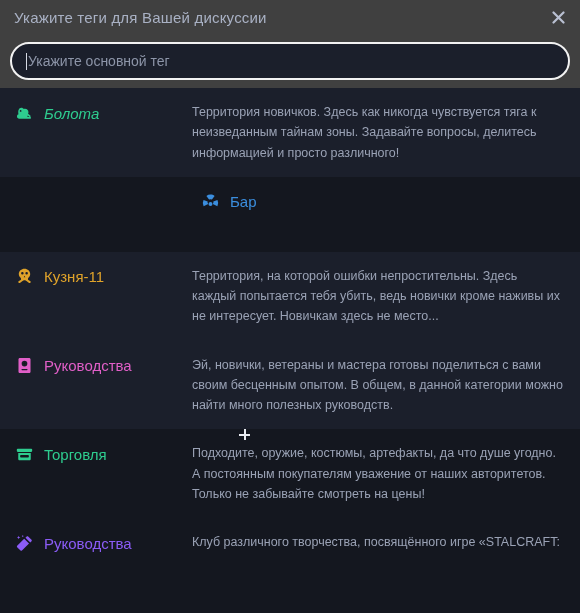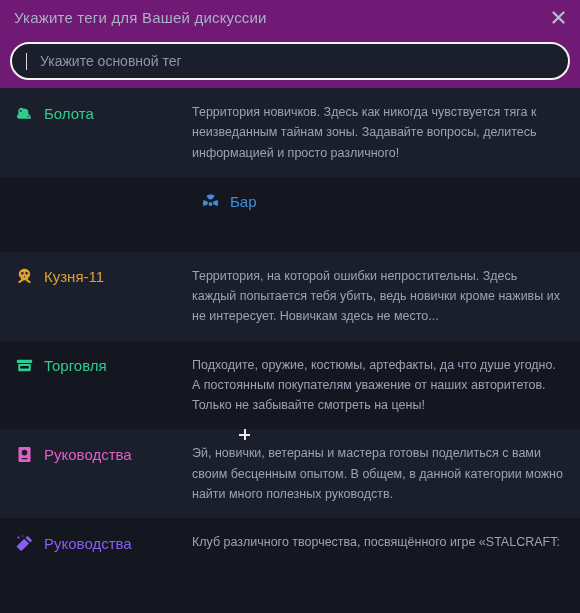--- a/index.html
+++ b/index.html
@@ -4,21 +4,21 @@
 <style>
   * { margin:0; padding:0; box-sizing:border-box; }
   html,body{
     width:580px; height:613px;
     background:#14171f;
     font-family:"Liberation Sans","DejaVu Sans",sans-serif;
     overflow:hidden;
   }
   .modal{
     width:580px; height:553px;
-    background:#701a75;
+    background:#404040;
     display:flex; flex-direction:column;
     position:relative;
   }
 
   
   .header{
     height:34px;
     flex:0 0 34px;
     display:flex; align-items:center;
     padding:0 14px;
@@ -68,21 +68,20 @@
     margin-right:1px;
   }
   .tag-input{
     flex:1 1 auto;
     background:transparent;
     border:none; outline:none;
     font-family:inherit;
     font-size:14px;
     color:#e4e7ee;
     height:100%;
-    padding-left:12px;
   }
   .tag-input::placeholder{ color:#8d95a8; }
   .ok-btn{
     flex:0 0 60px;
     height:38px;
     border-radius:9px;
     background:#3f9cc4;
     border:none;
     color:#14171f;
     font-family:inherit;
@@ -166,21 +165,21 @@
   </div>
 
   <div class="tag-list" id="tag-list">
       <div class="tag-row odd">
         <div class="tag-left">
           <span class="tag-icon">
             <svg xmlns="http://www.w3.org/2000/svg" width="19" height="19" viewBox="0 0 24 24" fill="#2ecc8f">
               <path d="M4.5 8.2c0-2 1.6-3.6 3.6-3.6 1.3 0 2.4.7 3 1.7.5-.2 1-.3 1.6-.3 2.4 0 4.3 1.9 4.3 4.3 0 .7-.2 1.4-.5 2l2.8 2.1c.5.4.6 1.1.2 1.6-.4.5-1.1.6-1.6.2l-2.1-1.6v1.9h3.4c.6 0 1.1.5 1.1 1.1 0 .6-.5 1.1-1.1 1.1H5.4c-1.6 0-2.9-1.3-2.9-2.9 0-1.3.8-2.4 2-2.8-.3-.6-.4-1.3-.4-2V8.2zm2.6-.6a1.1 1.1 0 1 0 0 2.2 1.1 1.1 0 0 0 0-2.2z"></path>
             </svg>
           </span>
-          <span class="tag-name" style="color: rgb(46, 204, 143);">Болота</span>
+          <span class="tag-name" style="color: rgb(46, 204, 143); font-style: italic;">Болота</span>
         </div>
         <div class="tag-desc">Территория новичков. Здесь как никогда чувствуется тяга к неизведанным тайнам зоны. Задавайте вопросы, делитесь информацией и просто различного!</div>
       </div>
       <div class="tag-row even">
         <div class="tag-left">
           <span class="tag-icon">
             <svg xmlns="http://www.w3.org/2000/svg" width="19" height="19" viewBox="0 0 24 24" fill="#3b8ede">
               <circle cx="12" cy="15.2" r="2.5"></circle>
               <path d="M12 3.2c1.9 0 3.7.6 5.2 1.7l-3.4 4.6a3.9 3.9 0 0 0-3.6 0L6.8 4.9A8.7 8.7 0 0 1 12 3.2z"></path>
               <path d="M3.3 17.9a8.7 8.7 0 0 1-.1-7.9l5.2 1.9a3.9 3.9 0 0 0 .7 3.3L3.3 17.9z"></path>
@@ -195,43 +194,43 @@
           <span class="tag-icon">
             <svg xmlns="http://www.w3.org/2000/svg" width="19" height="19" viewBox="0 0 24 24" fill="#e0a32a">
               <path d="M12 2.2c-4 0-7.2 2.9-7.2 6.6 0 2.1 1 4 2.7 5.2v1.7c0 .6.5 1.1 1.1 1.1h6.8c.6 0 1.1-.5 1.1-1.1V14c1.7-1.2 2.7-3.1 2.7-5.2 0-3.7-3.2-6.6-7.2-6.6zM9.3 9.6a1.6 1.6 0 1 1 0-3.2 1.6 1.6 0 0 1 0 3.2zm5.4 0a1.6 1.6 0 1 1 0-3.2 1.6 1.6 0 0 1 0 3.2zM12 10.9l1 2.1h-2l1-2.1z"></path>
               <path d="M5.6 17.5a1.4 1.4 0 0 0-1 2.4 1.4 1.4 0 0 0 2-.1l5.4-4.1-1.7-1.3-4.7 3.1zM18.4 17.5l-4.7-3.1-1.7 1.3 5.4 4.1a1.4 1.4 0 0 0 2 .1 1.4 1.4 0 0 0-1-2.4z"></path>
             </svg>
           </span>
           <span class="tag-name" style="color: rgb(224, 163, 42); text-align: right;">Кузня-11</span>
         </div>
         <div class="tag-desc">Территория, на которой ошибки непростительны. Здесь каждый попытается тебя убить, ведь новички кроме наживы их не интересует. Новичкам здесь не место...</div>
       </div>
+      <div class="tag-row odd">
+        <div class="tag-left">
+          <span class="tag-icon">
+            <svg xmlns="http://www.w3.org/2000/svg" width="19" height="19" viewBox="0 0 24 24" fill="#e15fc8">
+              <path d="M6.2 2.4h11.6c1 0 1.8.8 1.8 1.8v15.6c0 1-.8 1.8-1.8 1.8H6.2c-1 0-1.8-.8-1.8-1.8V4.2c0-1 .8-1.8 1.8-1.8zM12 6a3.6 3.6 0 1 0 0 7.2A3.6 3.6 0 0 0 12 6zm-3.1 10.4c-.4 0-.8.3-.8.8s.4.8.8.8h6.2c.4 0 .8-.3.8-.8s-.4-.8-.8-.8H8.9z"></path>
+              <path d="M9.6 9.6h4.8M12 7v5.2" stroke="#14171f" stroke-width="0.9" fill="none"></path>
+            </svg>
+          </span>
+          <span class="tag-name" style="color: rgb(225, 95, 200);">Руководства</span>
+        </div>
+        <div class="tag-desc">Эй, новички, ветераны и мастера готовы поделиться с вами своим бесценным опытом. В общем, в данной категории можно найти много полезных руководств.</div>
+      </div>
       <div class="tag-row even">
         <div class="tag-left">
           <span class="tag-icon">
             <svg xmlns="http://www.w3.org/2000/svg" width="19" height="19" viewBox="0 0 24 24" fill="#2ecc8f">
               <path d="M3.4 4.6h17.2c.6 0 1.1.5 1.1 1.1v2c0 .6-.5 1.1-1.1 1.1H3.4c-.6 0-1.1-.5-1.1-1.1v-2c0-.6.5-1.1 1.1-1.1z"></path>
               <path d="M4.1 10.1h15.8v7.7c0 .9-.7 1.6-1.6 1.6H5.7c-.9 0-1.6-.7-1.6-1.6v-7.7zm3.3 2.6c-.5 0-.9.4-.9.9v1.2c0 .5.4.9.9.9h9.2c.5 0 .9-.4.9-.9v-1.2c0-.5-.4-.9-.9-.9H7.4z"></path>
             </svg>
           </span>
           <span class="tag-name" style="color: rgb(46, 204, 143);">Торговля</span>
         </div>
         <div class="tag-desc">Подходите, оружие, костюмы, артефакты, да что душе угодно. А постоянным покупателям уважение от наших авторитетов. Только не забывайте смотреть на цены!</div>
-      </div>
-      <div class="tag-row odd">
-        <div class="tag-left">
-          <span class="tag-icon">
-            <svg xmlns="http://www.w3.org/2000/svg" width="19" height="19" viewBox="0 0 24 24" fill="#e15fc8">
-              <path d="M6.2 2.4h11.6c1 0 1.8.8 1.8 1.8v15.6c0 1-.8 1.8-1.8 1.8H6.2c-1 0-1.8-.8-1.8-1.8V4.2c0-1 .8-1.8 1.8-1.8zM12 6a3.6 3.6 0 1 0 0 7.2A3.6 3.6 0 0 0 12 6zm-3.1 10.4c-.4 0-.8.3-.8.8s.4.8.8.8h6.2c.4 0 .8-.3.8-.8s-.4-.8-.8-.8H8.9z"></path>
-              <path d="M9.6 9.6h4.8M12 7v5.2" stroke="#14171f" stroke-width="0.9" fill="none"></path>
-            </svg>
-          </span>
-          <span class="tag-name" style="color: rgb(225, 95, 200);">Руководства</span>
-        </div>
-        <div class="tag-desc">Эй, новички, ветераны и мастера готовы поделиться с вами своим бесценным опытом. В общем, в данной категории можно найти много полезных руководств.</div>
       </div>
       <div class="tag-row even">
         <div class="tag-left">
           <span class="tag-icon">
             <svg xmlns="http://www.w3.org/2000/svg" width="19" height="19" viewBox="0 0 24 24" fill="#8b5cf6">
               <path d="M16.6 3.1 20.9 7.4c.5.5.5 1.3 0 1.8l-1.6 1.6-6.1-6.1 1.6-1.6c.5-.5 1.3-.5 1.8 0z"></path>
               <path d="m11.6 5.9 6.1 6.1-8.9 8.9c-.5.5-1.3.5-1.8 0l-4.3-4.3c-.5-.5-.5-1.3 0-1.8l8.9-8.9z"></path>
               <path d="M4.6 2.2l.6 1.6 1.6.6-1.6.6-.6 1.6-.6-1.6-1.6-.6 1.6-.6.6-1.6zM9.8 1.2l.4 1 1 .4-1 .4-.4 1-.4-1-1-.4 1-.4.4-1z"></path>
             </svg>
           </span>

